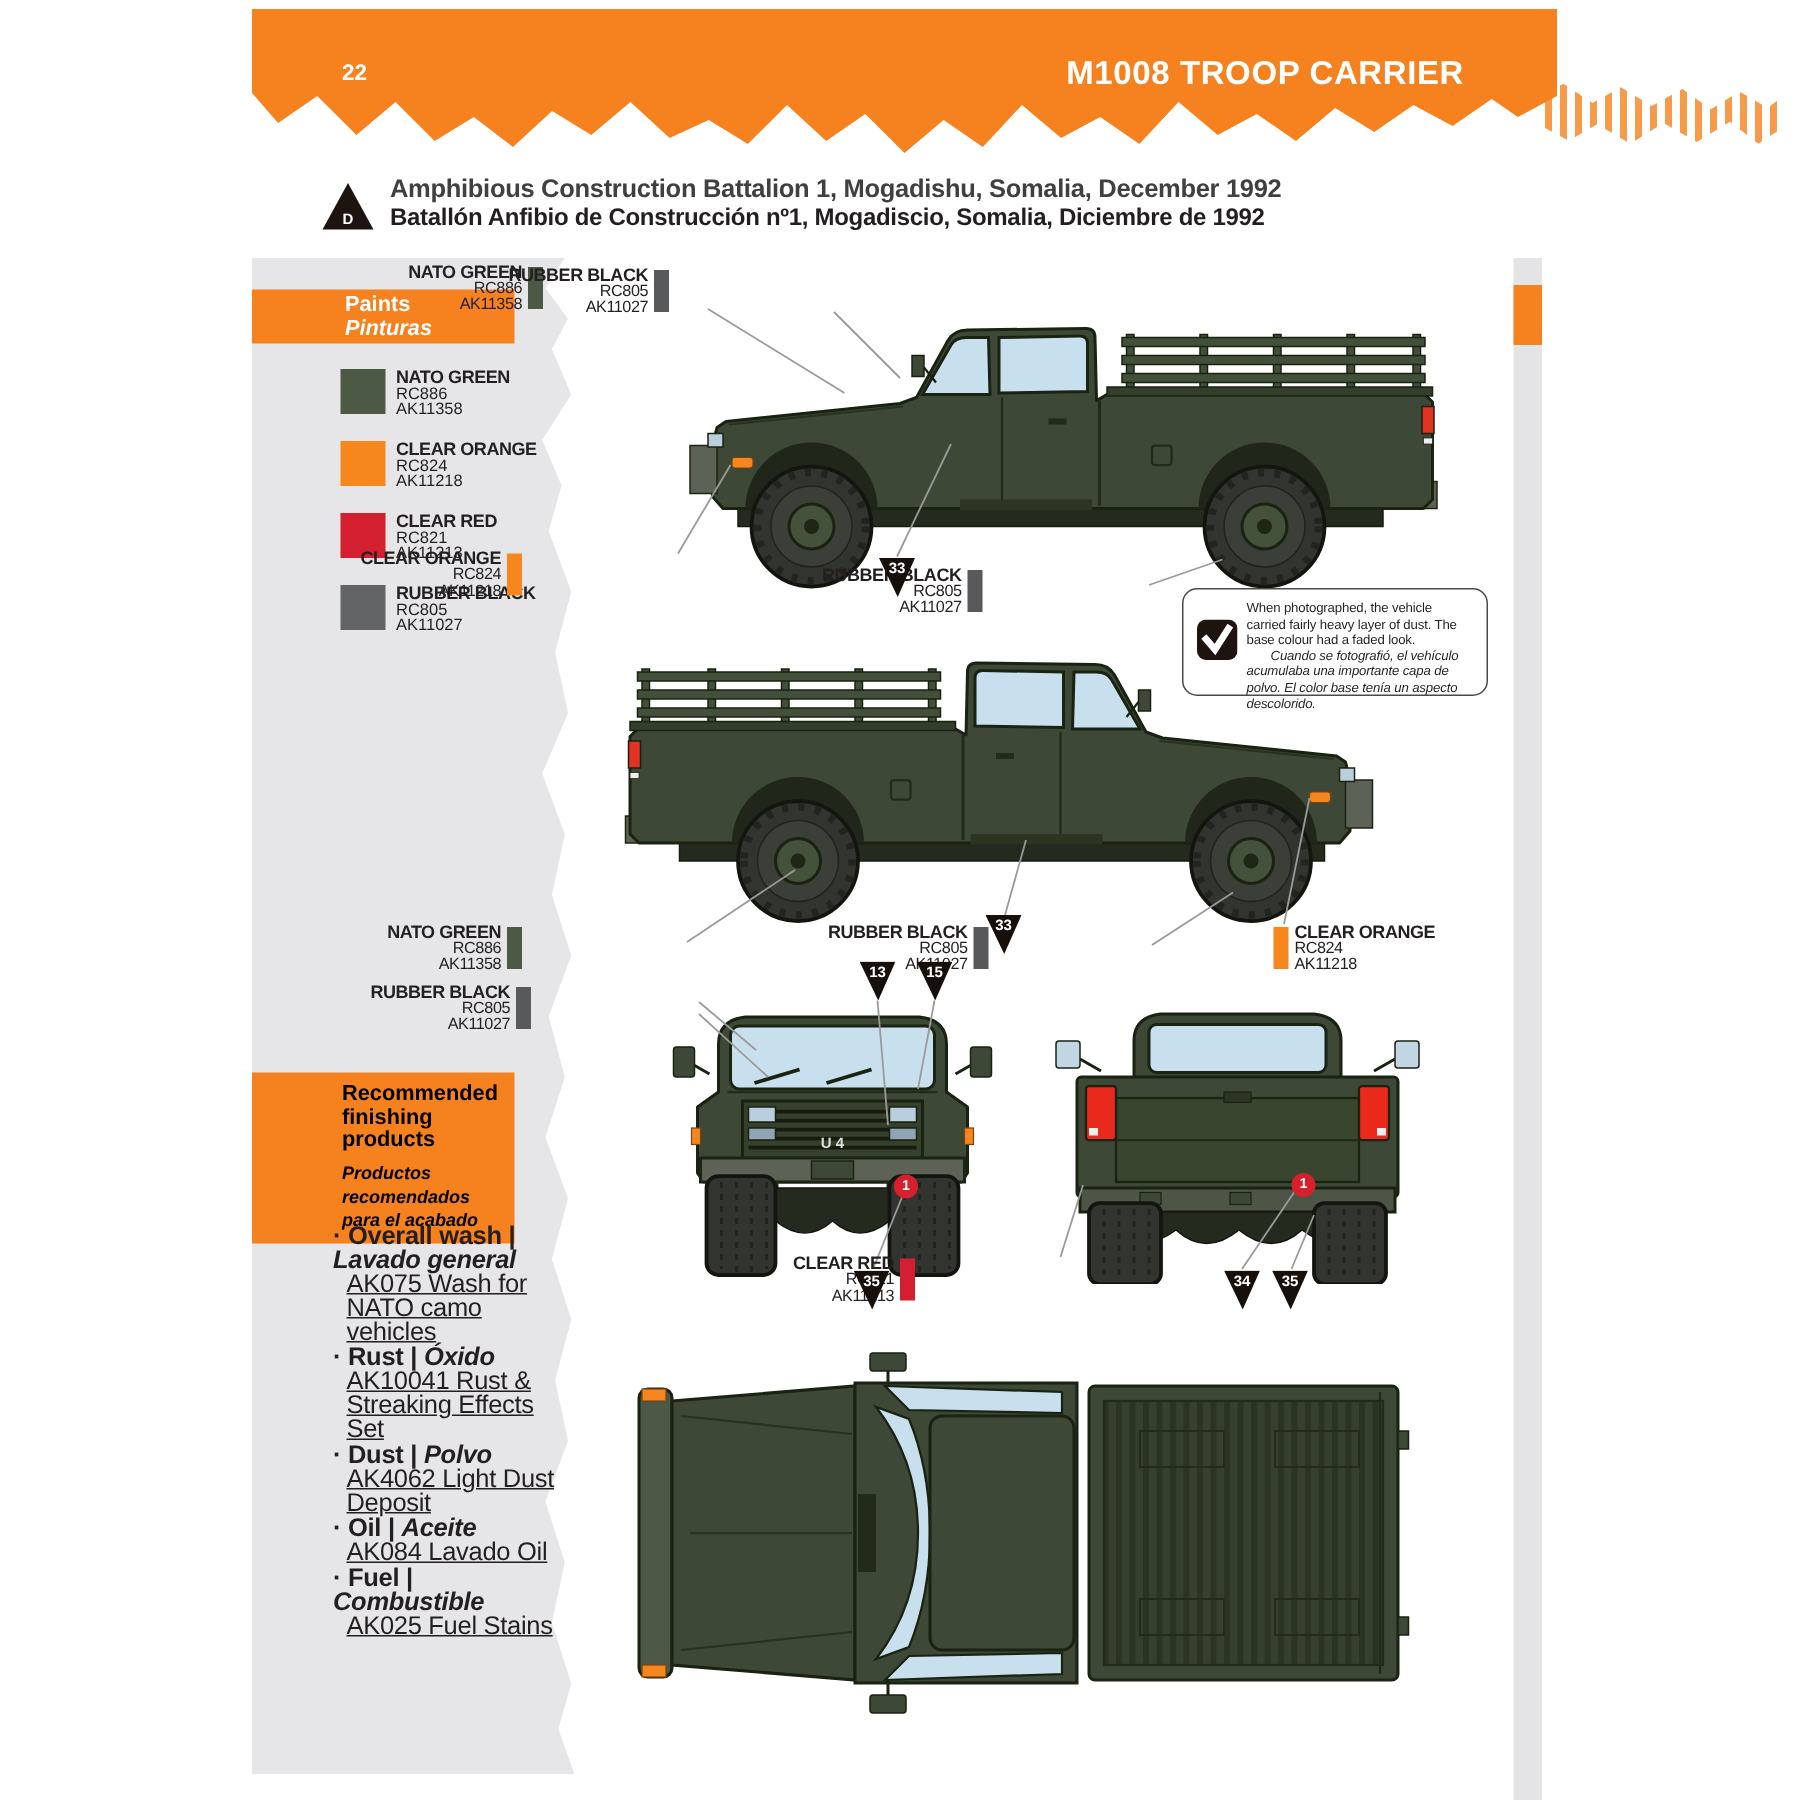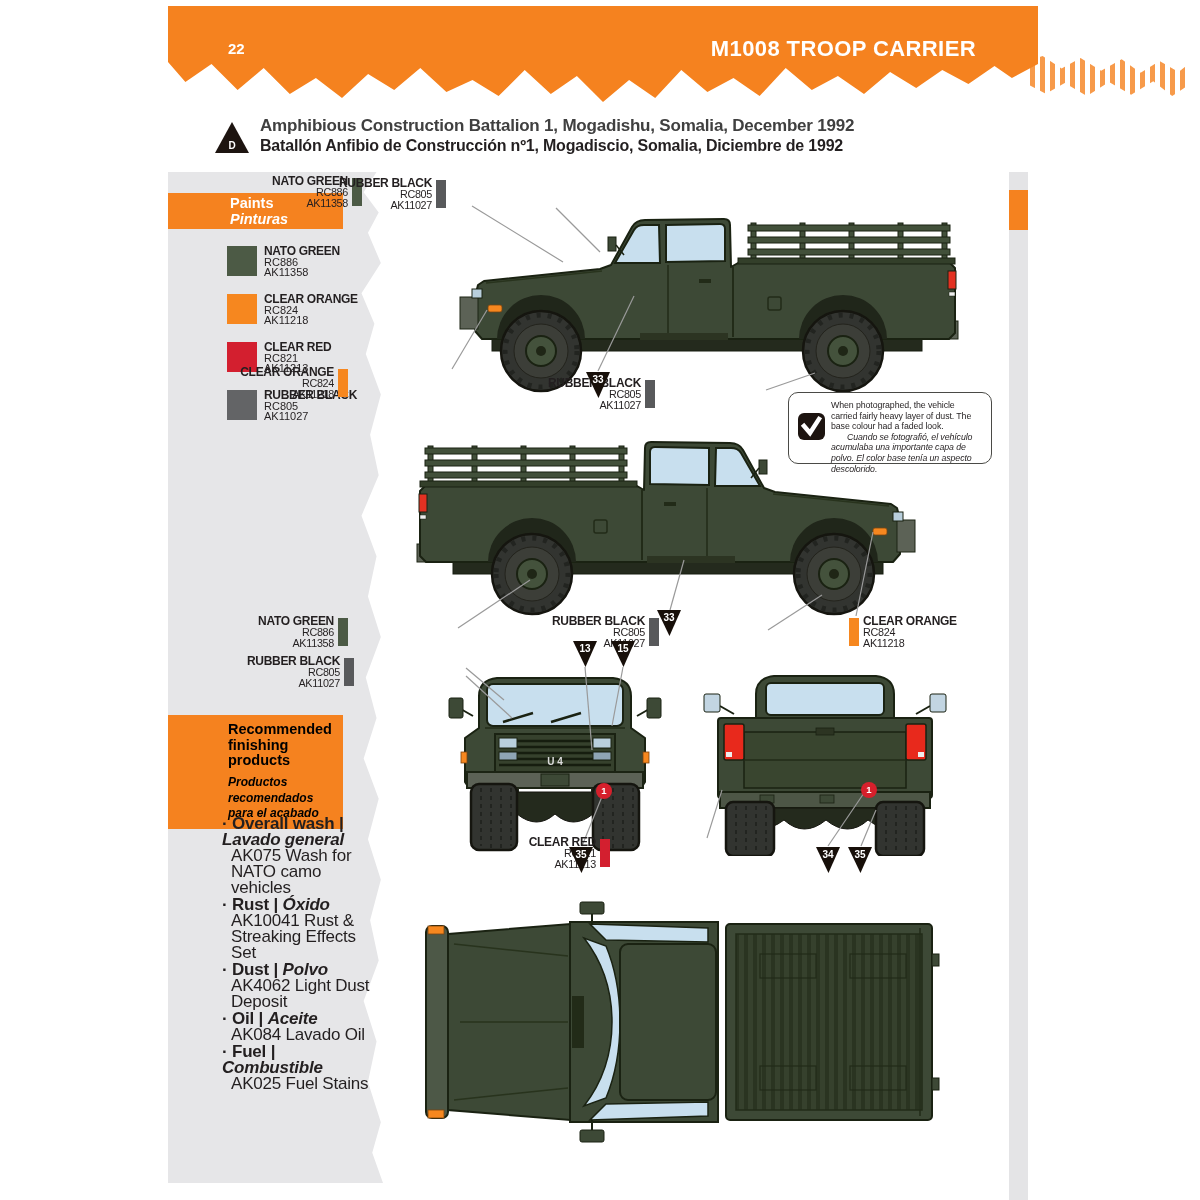--- a/index.html
+++ b/index.html
@@ -37,21 +37,21 @@
   .swatch .lbl b{font-size:12px;letter-spacing:-.3px;}
 
   
   .finbox{position:absolute;left:168px;top:683px;width:175px;height:114px;color:#000000;margin-top:32px;}
   .finbox .t1{position:absolute;left:60px;top:7px;width:112px;font-weight:bold;font-size:14.5px;line-height:15.5px;}
   .finbox .t2{position:absolute;left:60px;top:60px;width:112px;font-weight:bold;font-style:italic;font-size:12px;line-height:15.5px;}
   .prodlist{position:absolute;left:222px;top:816px;width:158px;font-size:17px;color:#231f20;}
   .prodlist .item{margin-bottom:1px;}
   .prodlist .head{font-weight:bold;letter-spacing:-.2px;line-height:16px;}
   .prodlist .head i{font-style:italic;}
-  .prodlist .prod{padding-left:9px;line-height:16px;letter-spacing:-.2px;}
+  .prodlist .prod{padding-left:9px;line-height:16px;letter-spacing:-.2px;text-decoration:underline;}
 
   
   .notebox{position:absolute;left:788px;top:392px;width:202px;height:70px;background:#fff;border:1.6px solid #4a4a46;border-radius:10px;}
   .notebox .nicon{position:absolute;left:9px;top:20px;}
   .notebox .ntxt{position:absolute;left:42px;top:7px;width:152px;font-size:8.8px;line-height:10.6px;color:#231f20;letter-spacing:-.1px;}
   .notebox .ntxt .es{font-style:italic;margin-left:16px;}
 
   
   .callout{position:absolute;}
   .callout .txt{position:absolute;top:0;font-size:10.8px;line-height:10.8px;color:#231f20;letter-spacing:-.3px;}

